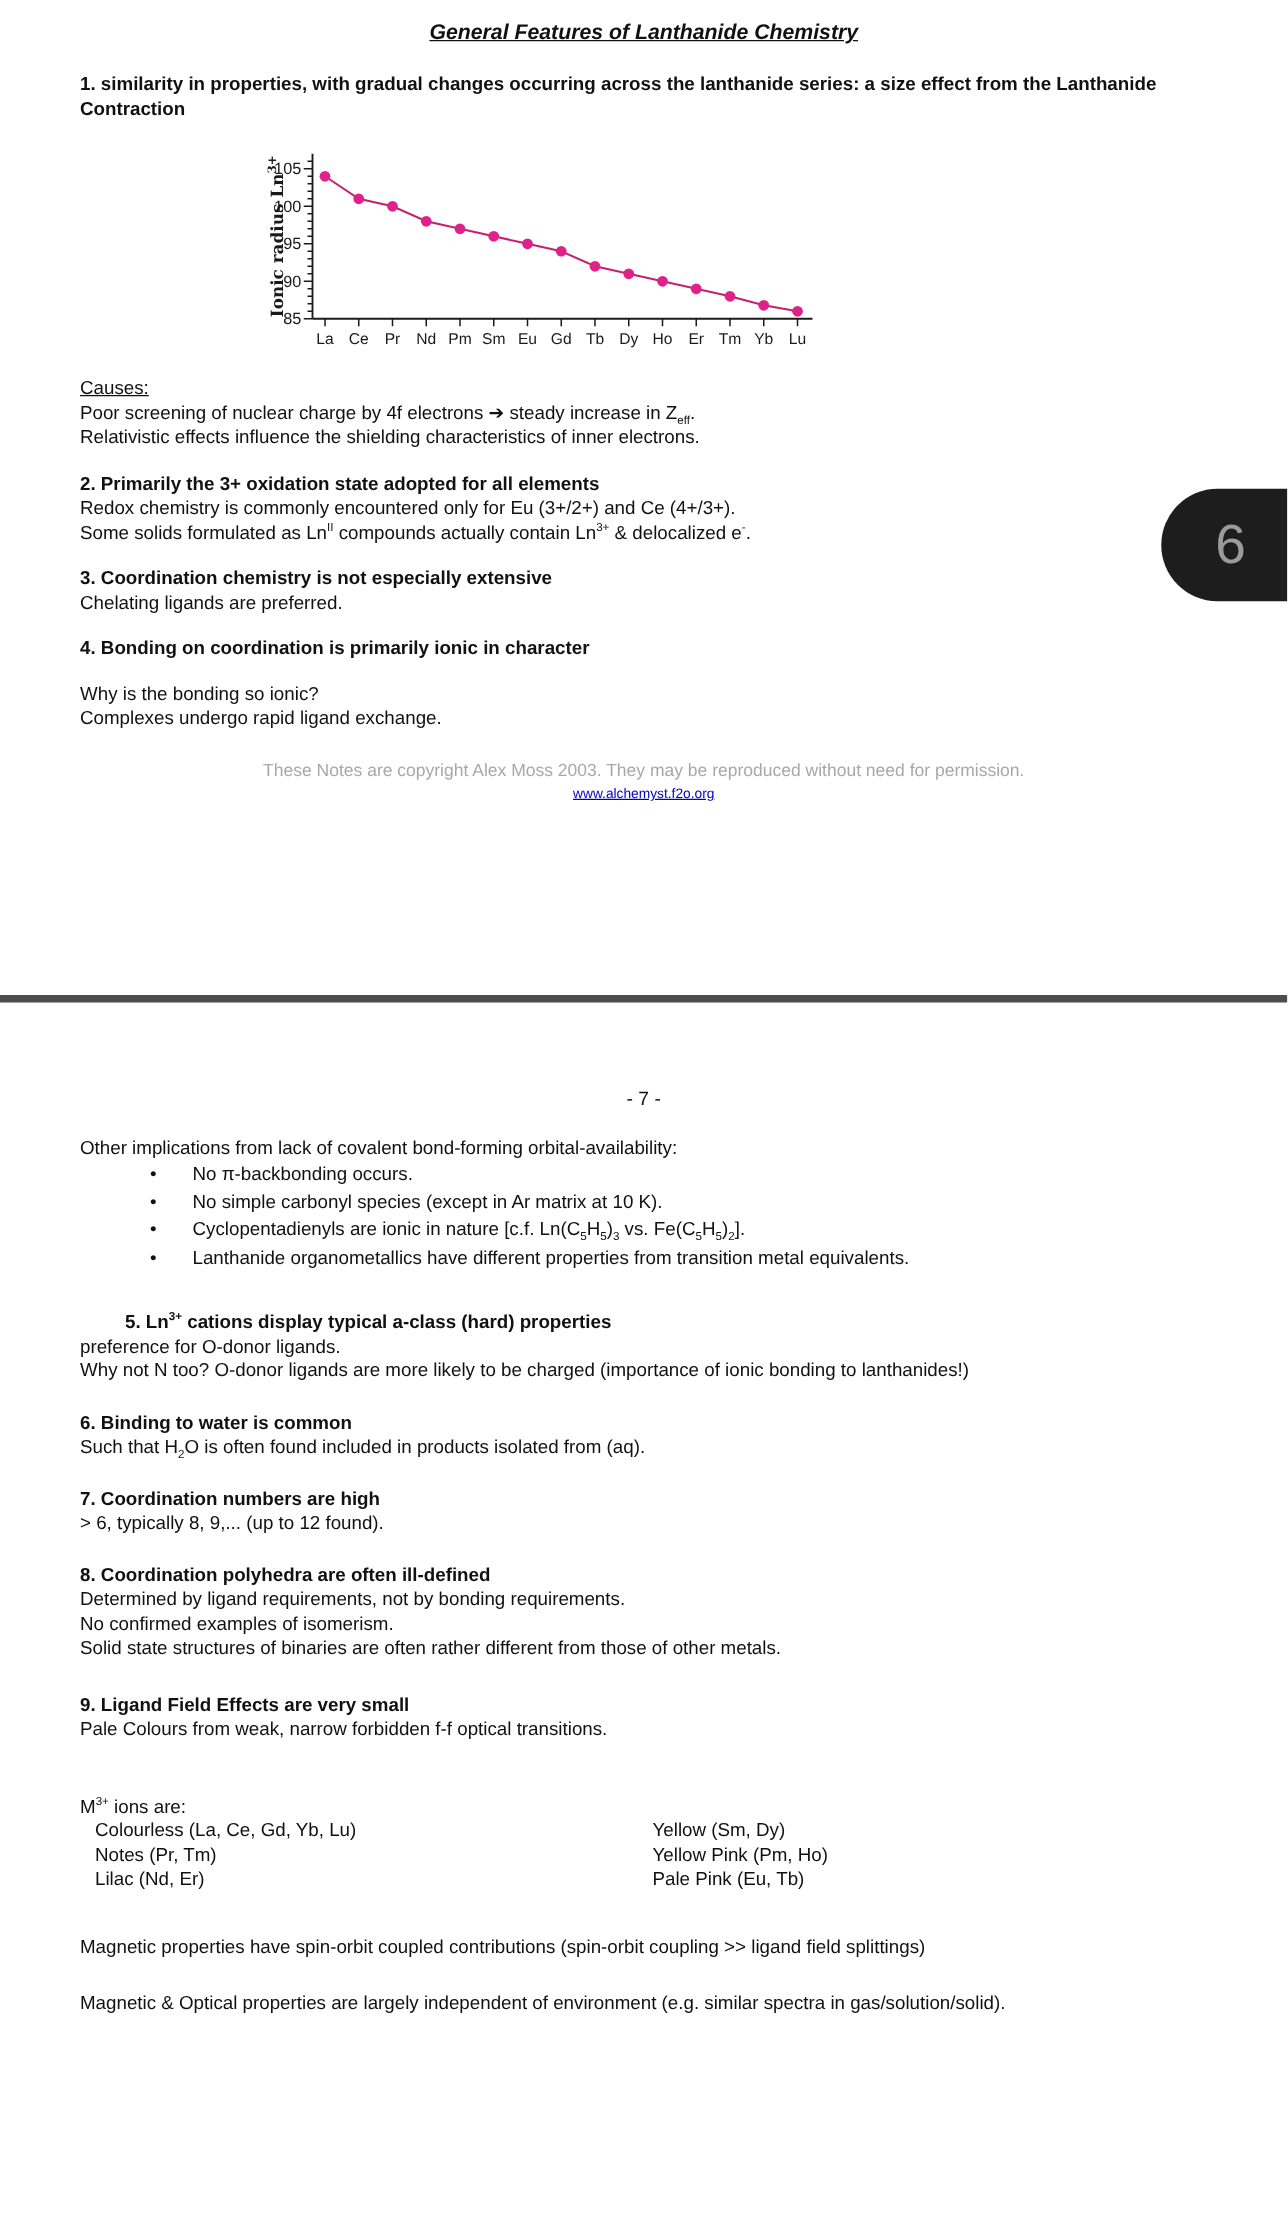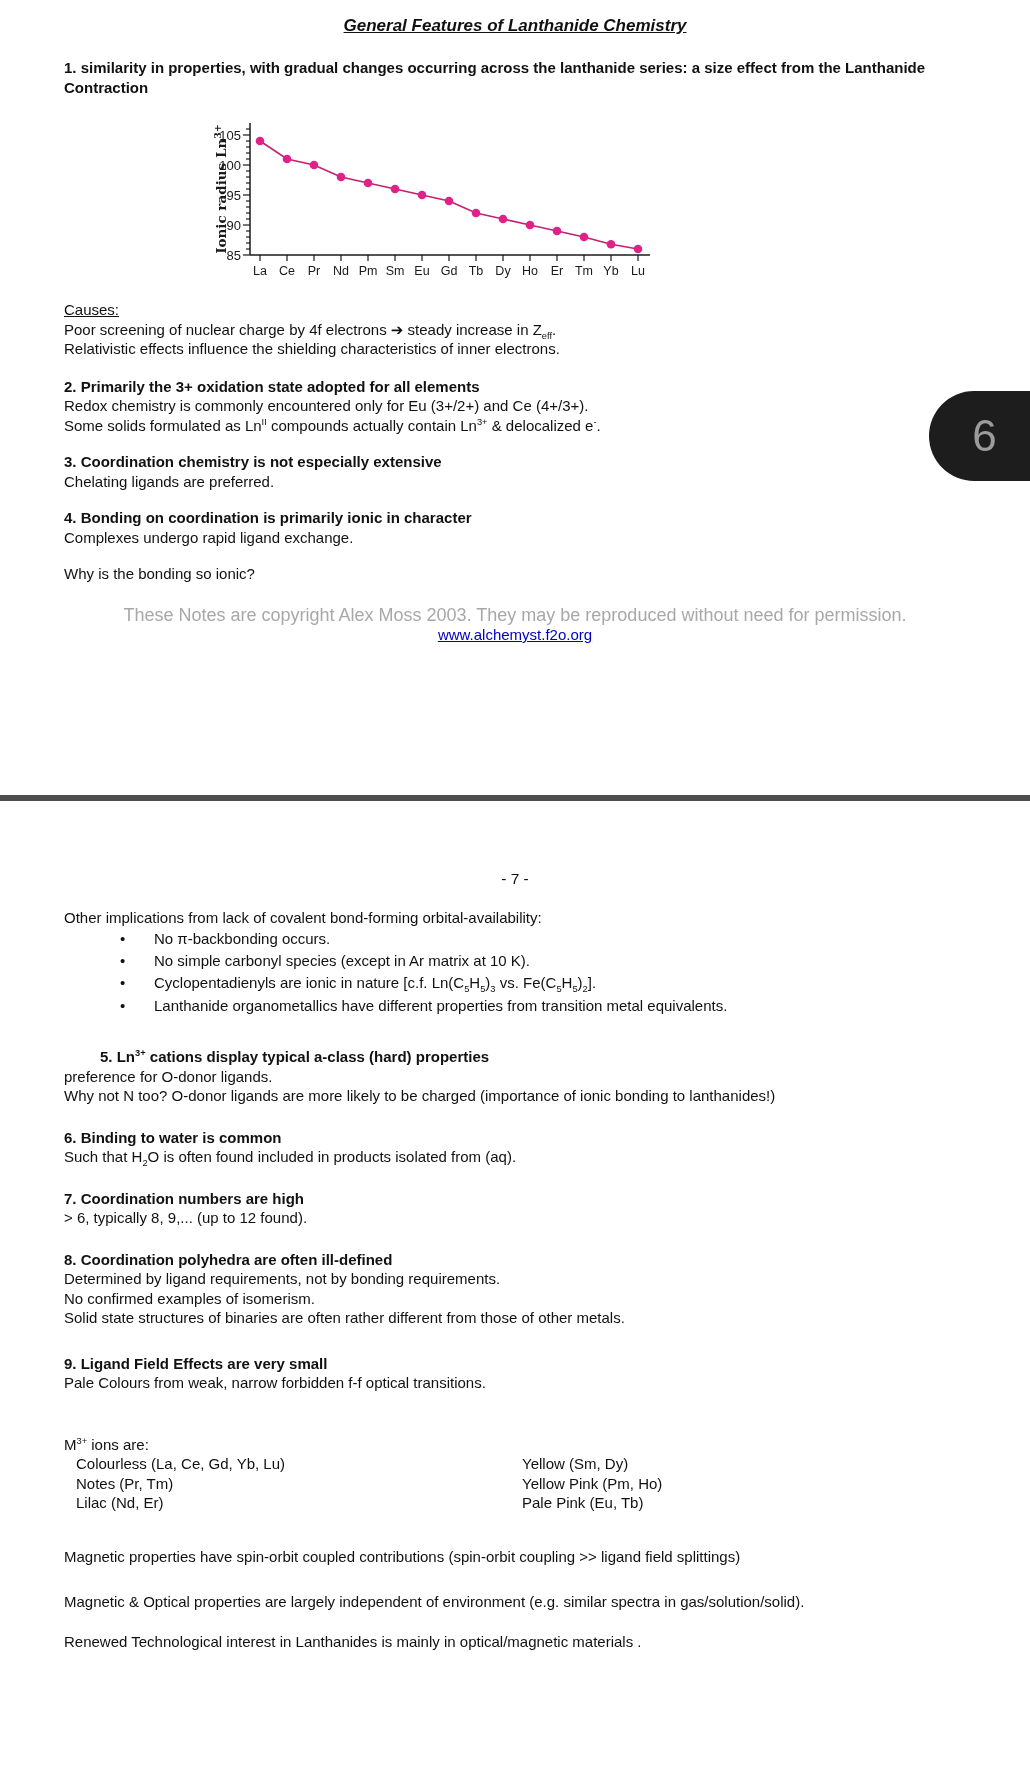--- a/index.html
+++ b/index.html
@@ -9,22 +9,22 @@
   .doc-title{margin-top:16px;text-align:center;font-size:17px;font-weight:bold;font-style:italic;text-decoration:underline;}
   .h1{margin-top:22px;font-weight:bold;line-height:19.5px;}
   .chart-wrap{margin:10px 0 0 150px;}
   .line{line-height:19.5px;}
   .heading{font-weight:bold;line-height:19.5px;}
   .underline{text-decoration:underline;}
   .mt-causes{margin-top:8px;}
   .sec{margin-top:17px;}
   .sec2{margin-top:18px;}
   .question{margin-top:17px;}
-  .copyright{margin-top:22px;text-align:center;color:#a8a8a8;font-size:18px;line-height:19.5px;}
-  .linkline{text-align:center;font-size:15px;line-height:19.5px;}
+  .copyright{margin-top:22px;text-align:center;color:#a8a8a8;font-size:14px;line-height:19.5px;}
+  .linkline{text-align:center;font-size:11px;line-height:19.5px;}
   .linkline a{color:#0000c0;text-decoration:underline;cursor:pointer;}
   .page-separator{height:6px;background:#4d4d4d;margin:150px -64px 0;}
   .page-num{margin-top:68px;text-align:center;line-height:19.5px;font-size:15.5px;}
   .p7-1{margin-top:36px;}
   .p7-2{margin-top:20px;}
   .bullet-row{display:flex;line-height:22.4px;}
   .bullet-dot{width:34px;padding-left:56px;flex:0 0 auto;text-align:left;}
   .sec5{margin-top:30px;margin-left:36px;}
   .sec6,.sec7,.sec8{margin-top:22px;}
   .sec9{margin-top:26px;}
@@ -135,23 +135,23 @@
     <div class="line">Relativistic effects influence the shielding characteristics of inner electrons.</div>
 
     <div class="heading sec2">2. Primarily the 3+ oxidation state adopted for all elements</div>
     <div class="line">Redox chemistry is commonly encountered only for Eu (3+/2+) and Ce (4+/3+).</div>
     <div class="line">Some solids formulated as Ln<sup>II</sup> compounds actually contain Ln<sup>3+</sup> &amp; delocalized e<sup>-</sup>.</div>
 
     <div class="heading sec">3. Coordination chemistry is not especially extensive</div>
     <div class="line">Chelating ligands are preferred.</div>
 
     <div class="heading sec">4. Bonding on coordination is primarily ionic in character</div>
+    <div class="line question">Why is the bonding so ionic?</div>
+
     <div class="line">Complexes undergo rapid ligand exchange.</div>
-
-    <div class="line question">Why is the bonding so ionic?</div>
 
     <div class="copyright">These Notes are copyright Alex Moss 2003. They may be reproduced without need for permission.</div>
     <div class="linkline"><a>www.alchemyst.f2o.org</a></div>
 
     <div class="page-separator"></div>
 
     <div class="page-num">- 7 -</div>
 
 
     <div class="line p7-2">Other implications from lack of covalent bond-forming orbital-availability:</div>
@@ -201,20 +201,19 @@
       </div>
       <div>
         <div class="line">Yellow (Sm, Dy)</div>
         <div class="line">Yellow Pink (Pm, Ho)</div>
         <div class="line">Pale Pink (Eu, Tb)</div>
       </div>
     </div>
 
     <div class="line just pmag1">Magnetic properties have spin-orbit coupled contributions (spin-orbit coupling &gt;&gt; ligand field splittings)</div>
     <div class="line just pmag2">Magnetic &amp; Optical properties are largely independent of environment (e.g. similar spectra in gas/solution/solid).</div>
-    <div class="line prenew">Renewed Technological interest in Lanthanides is mainly in optical/magnetic materials .</div>
 
   </div>
 
   <div class="page-badge">
     <span>6</span>
   </div>
 </div>
 
 </body></html>

